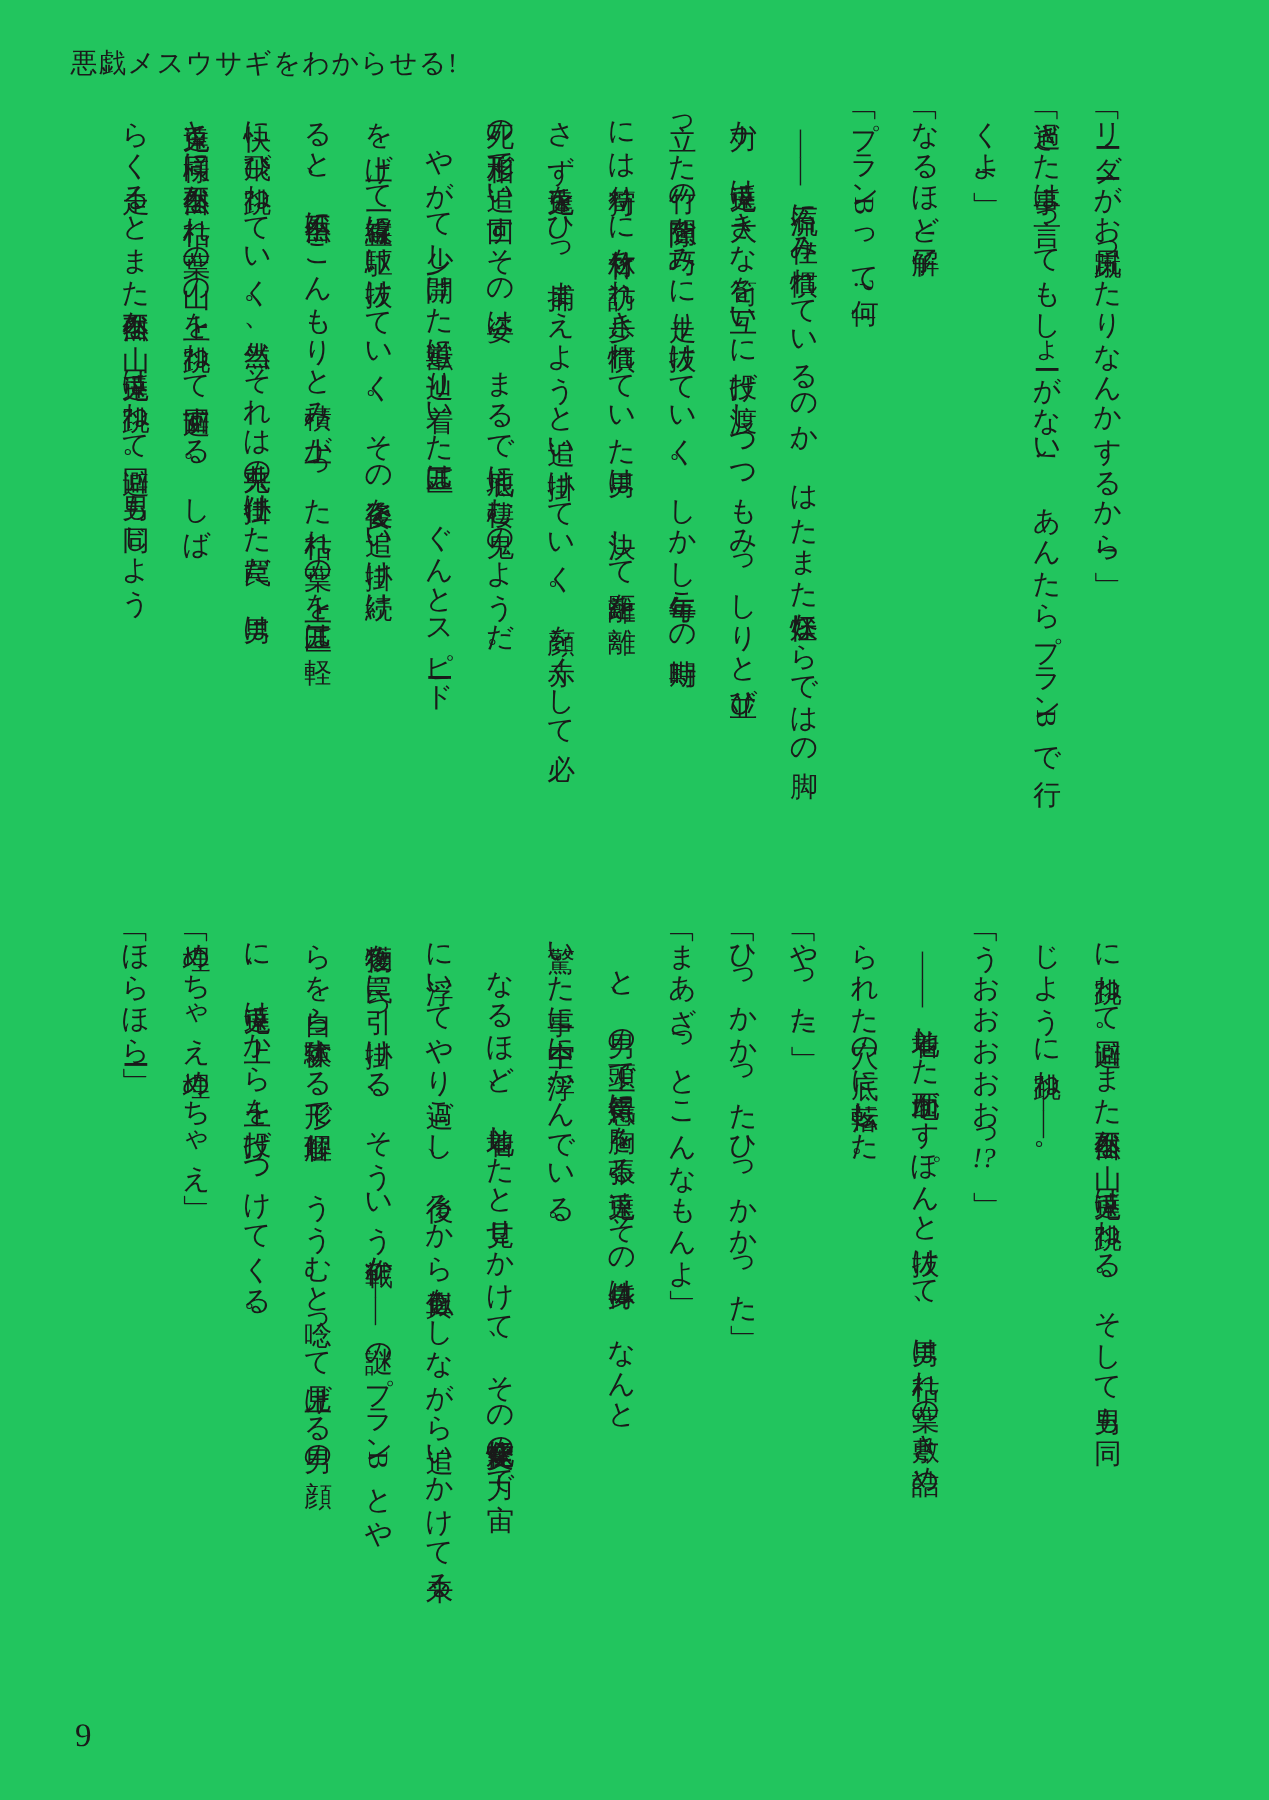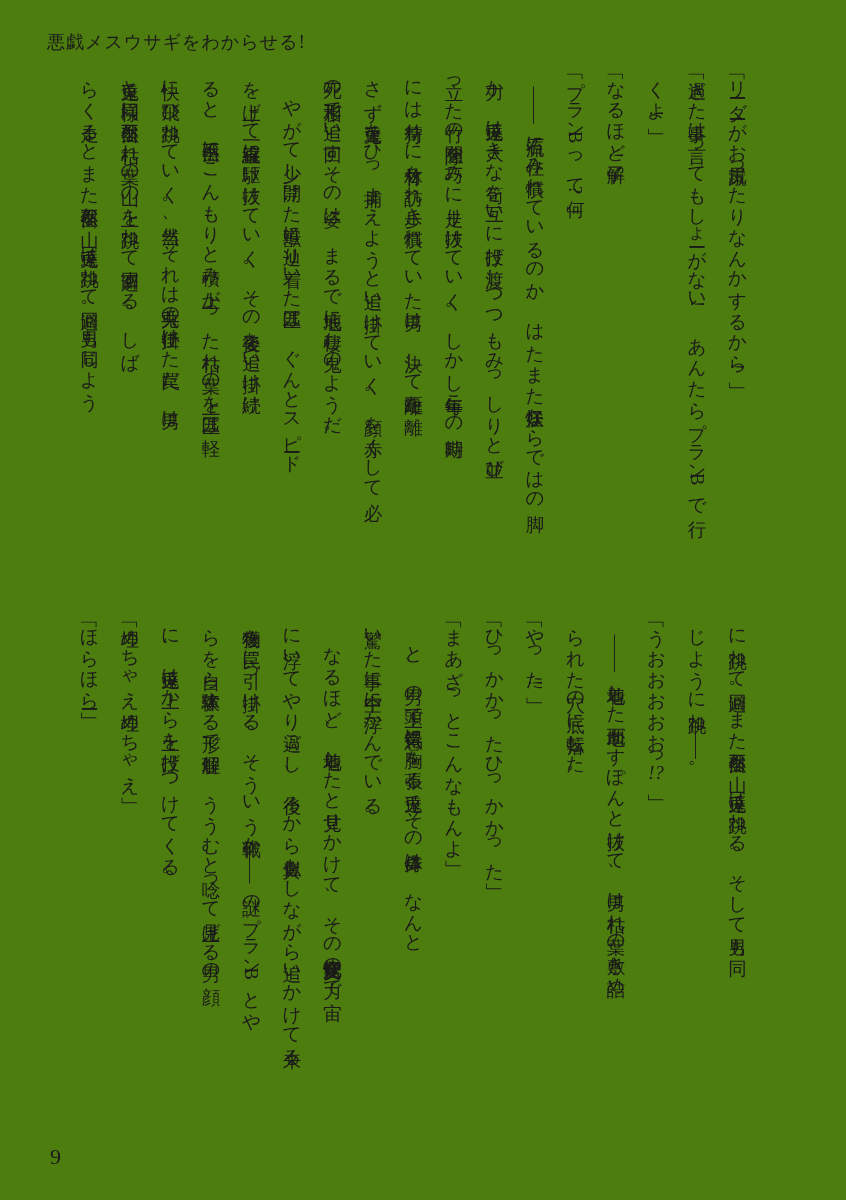--- a/index.html
+++ b/index.html
@@ -4,21 +4,21 @@
 <style>
   html, body {
     margin: 0;
     padding: 0;
     background: #ffffff;
   }
   .page {
     position: relative;
     width: 846px;
     height: 1200px;
-    background: #4d7c0f;
+    background: #22c55e;
     overflow: hidden;
     font-family: "Liberation Serif", "DejaVu Serif", serif;
     color: #1a1a1a;
   }
   .running-head {
     position: absolute;
     left: 47px;
     top: 30px;
     font-size: 18px;
     letter-spacing: 1px;

